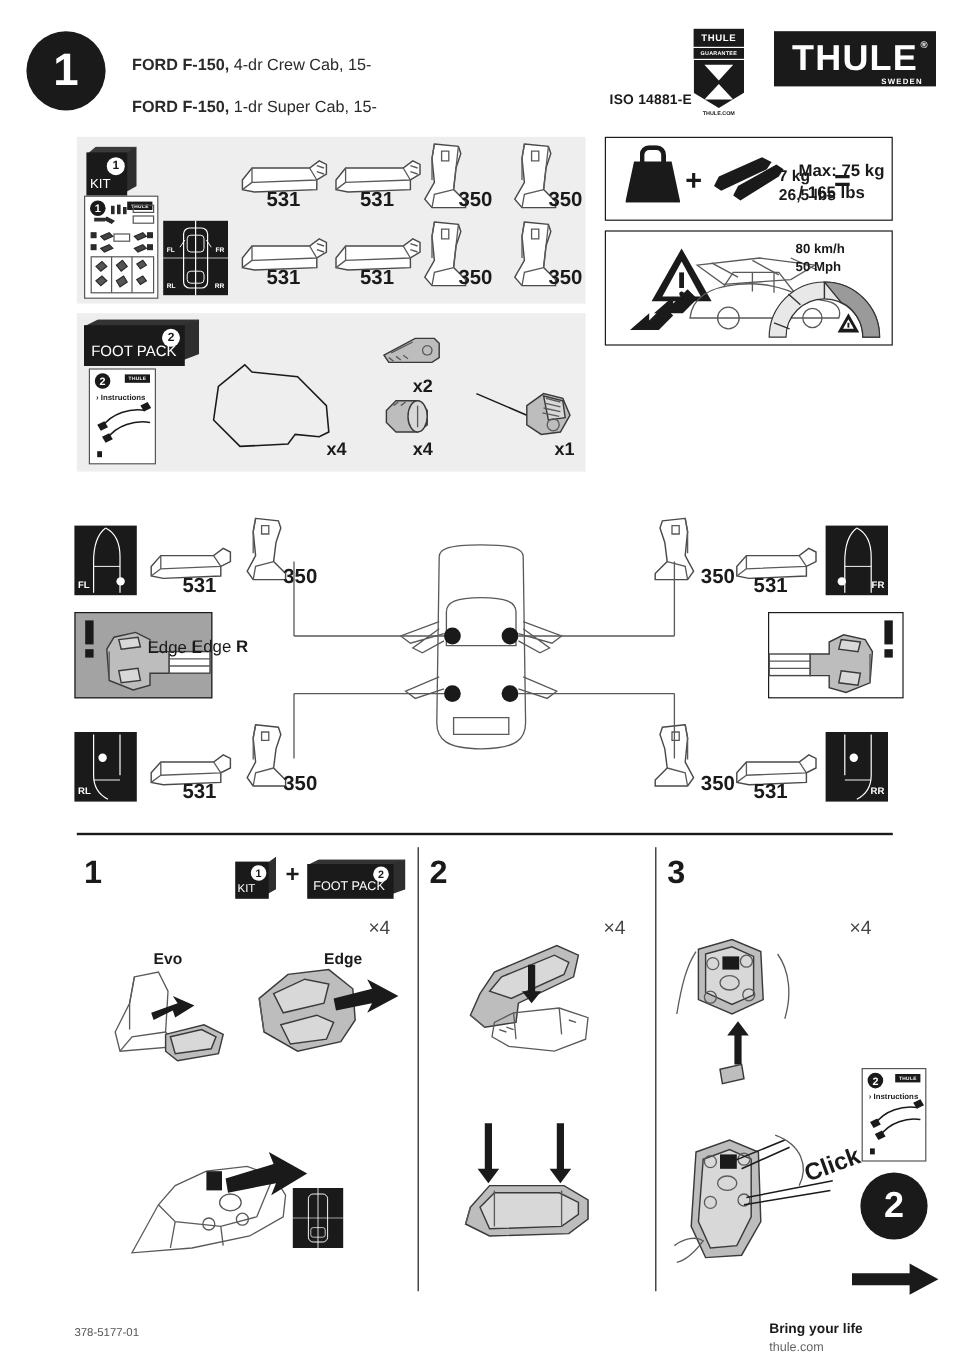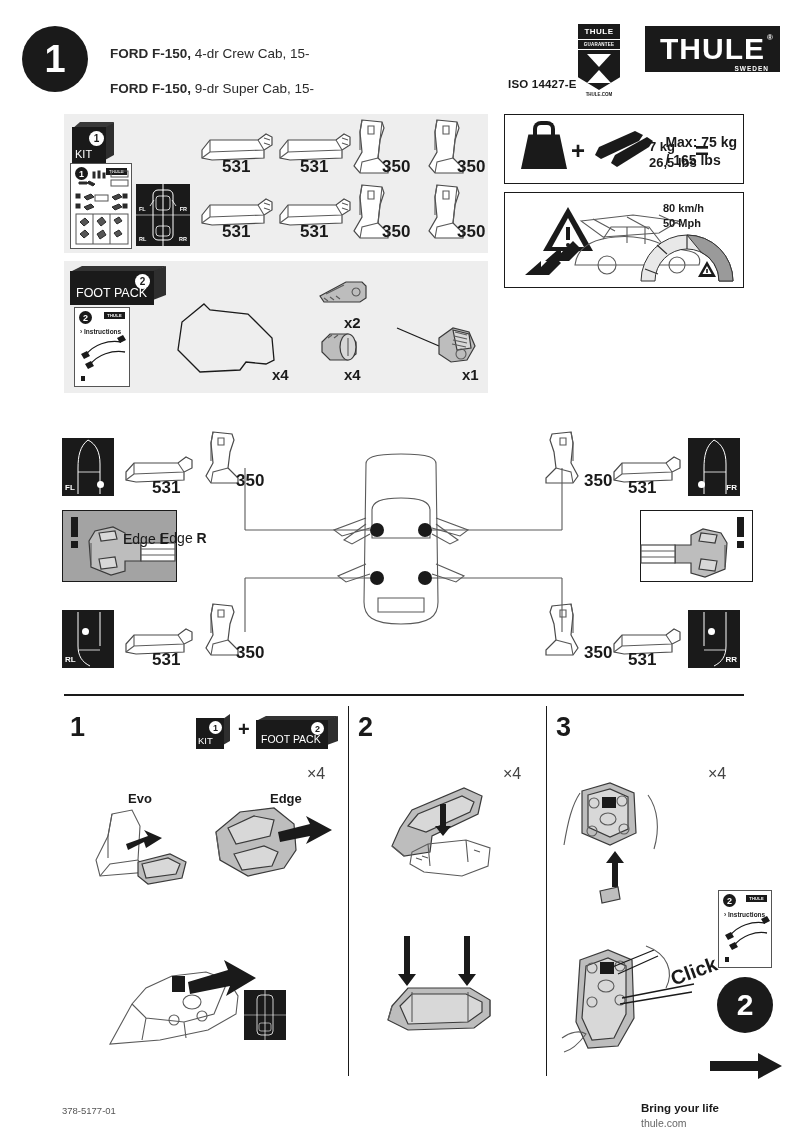--- a/index.html
+++ b/index.html
@@ -264,25 +264,25 @@
 </head>
 <body>
 
 <div class="header">
   <div class="step-circle-lg">1</div>
   <div class="kit-title">
     <div class="kit-line">
       <b>FORD F-150,</b><span> 4-dr Crew Cab, 15-</span>
     </div>
     <div class="kit-line">
-      <b>FORD F-150,</b><span> 9-dr Super Cab, 15-</span>
+      <b>FORD F-150,</b><span> 1-dr Super Cab, 15-</span>
     </div>
   </div>
 
-  <div class="iso-label">ISO 14427-E</div>
+  <div class="iso-label">ISO 14881-E</div>
 
   <div class="guarantee">
     <div class="guar-top">THULE</div>
     <div class="guar-mid">GUARANTEE</div>
     <div class="guar-shield"></div>
     <div class="guar-url">THULE.COM</div>
   </div>
 
   <div class="thule-logo">
     <span class="tl-txt">

